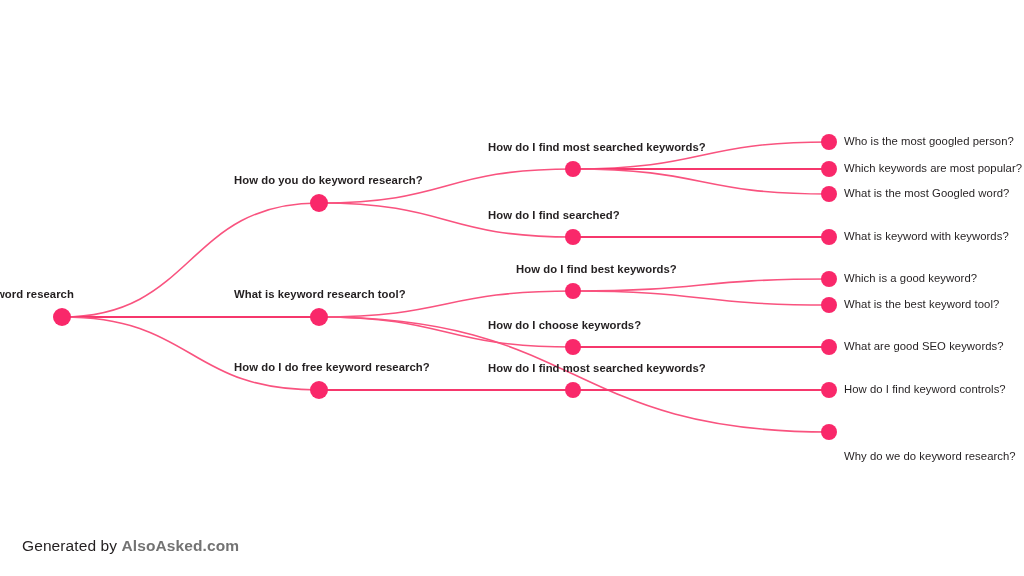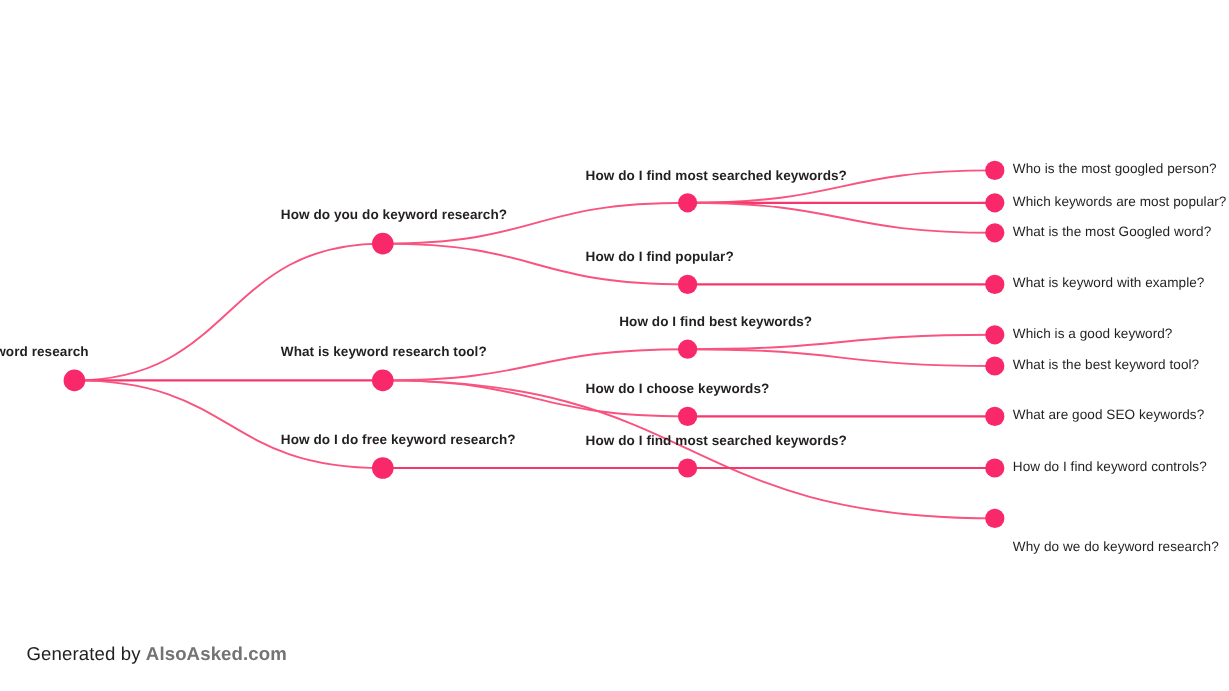--- a/index.html
+++ b/index.html
@@ -112,28 +112,28 @@
       <circle cx="829" cy="432" r="8" class="node-dot"></circle>
     </g>
 </svg>
 
 <div id="label-layer">
     <div class="node-label label-above" style="left: -23px; top: 300px;">keyword research</div>
     <div class="node-label label-above" style="left: 234px; top: 186px;">How do you do keyword research?</div>
     <div class="node-label label-above" style="left: 234px; top: 300px;">What is keyword research tool?</div>
     <div class="node-label label-above" style="left: 234px; top: 373px; text-align: right;">How do I do free keyword research?</div>
     <div class="node-label label-above" style="left: 488px; top: 153px;">How do I find most searched keywords?</div>
-    <div class="node-label label-above" style="left: 488px; top: 221px;">How do I find popular?</div>
+    <div class="node-label label-above" style="left: 488px; top: 221px;">How do I find searched?</div>
     <div class="node-label label-above" style="left: 488px; top: 275px; padding-left: 28px;">How do I find best keywords?</div>
     <div class="node-label label-above" style="left: 488px; top: 331px;">How do I choose keywords?</div>
     <div class="node-label label-above" style="left: 488px; top: 374px;">How do I find most searched keywords?</div>
     <div class="node-label label-right" style="left: 844px; top: 142px;">Who is the most googled person?</div>
     <div class="node-label label-right" style="left: 844px; top: 169px;">Which keywords are most popular?</div>
     <div class="node-label label-right" style="left: 844px; top: 194px;">What is the most Googled word?</div>
-    <div class="node-label label-right" style="left: 844px; top: 237px;">What is keyword with example?</div>
+    <div class="node-label label-right" style="left: 844px; top: 237px;">What is keyword with keywords?</div>
     <div class="node-label label-right" style="left: 844px; top: 279px;">Which is a good keyword?</div>
     <div class="node-label label-right" style="left: 844px; top: 305px;">What is the best keyword tool?</div>
     <div class="node-label label-right" style="left: 844px; top: 347px;">What are good SEO keywords?</div>
     <div class="node-label label-right" style="left: 844px; top: 390px;">How do I find keyword controls?</div>
     <div class="node-label label-right" style="left: 844px; top: 457px;">Why do we do keyword research?</div>
   </div>
 
 <div id="footer">
   <span class="by">Generated by </span><span class="brand">AlsoAsked.com</span>
 </div>

